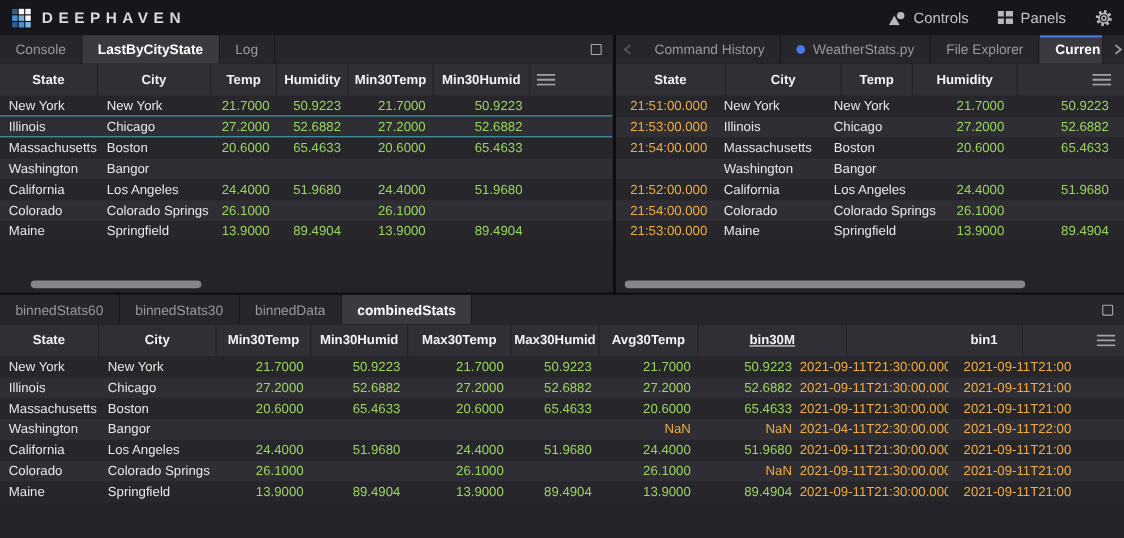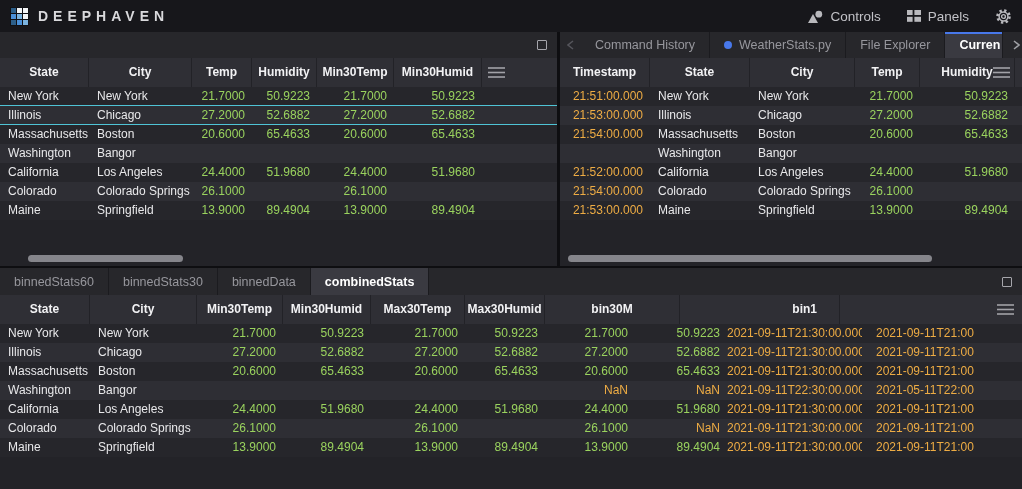--- a/index.html
+++ b/index.html
@@ -114,20 +114,31 @@
         <circle cx="8.5" cy="8.5" r="6" fill="none" stroke="#b9b9bd" stroke-width="2.6" stroke-dasharray="2.3 2.4"></circle>
         <circle cx="8.5" cy="8.5" r="4.4" fill="none" stroke="#b9b9bd" stroke-width="1.5"></circle>
         <circle cx="8.5" cy="8.5" r="1.9" fill="none" stroke="#b9b9bd" stroke-width="1.4"></circle>
       </svg>
     </div>
   </div>
 </div>
 
 <div class="panel panel-left">
   <div class="tabstrip">
+    <div style="display:flex;align-items:stretch;">
+        <div class="tab">
+          <span>Console</span>
+        </div>
+        <div class="tab active">
+          <span>LastByCityState</span>
+        </div>
+        <div class="tab">
+          <span>Log</span>
+        </div>
+      </div>
     <div class="strip-controls">
       <div class="iconbtn">
           <span class="maxbox"></span>
         </div>
     </div>
   </div>
   <div class="grid">
     <div class="grid-header">
       <div class="hcell" style="width: 89px;">State</div>
         <div class="hcell" style="width: 103px;">City</div>
@@ -229,21 +240,20 @@
       <div class="iconbtn">
         <svg width="7" height="10" viewBox="0 0 7 10">
           <polyline points="1,1 6,5 1,9" fill="none" stroke="#9fa0a5" stroke-width="1.6"></polyline>
         </svg>
       </div>
 
     </div>
   </div>
   <div class="grid">
     <div class="grid-header">
-      <div class="hcell" style="width: 90px;">Timestamp</div>
         <div class="hcell" style="width: 100px;">State</div>
         <div class="hcell" style="width: 105px;">City</div>
         <div class="hcell" style="width: 65px;">Temp</div>
         <div class="hcell" style="width: 95px;">Humidity</div>
         <svg class="menu-icon" style="right:12px" width="17" height="11" viewBox="0 0 17 11">
         <line x1="0" y1="1" x2="17" y2="1" stroke="#a2a2a8" stroke-width="1.6"></line>
         <line x1="0" y1="5.5" x2="17" y2="5.5" stroke="#a2a2a8" stroke-width="1.6"></line>
         <line x1="0" y1="10" x2="17" y2="10" stroke="#a2a2a8" stroke-width="1.6"></line>
       </svg>
     </div>
@@ -325,21 +335,22 @@
     </div>
   </div>
   <div class="grid">
     <div class="grid-header">
       <div class="hcell" style="width: 90px;">State</div>
         <div class="hcell" style="width: 107px;">City</div>
         <div class="hcell" style="width: 86px;">Min30Temp</div>
         <div class="hcell" style="width: 88px;">Min30Humid</div>
         <div class="hcell" style="width: 94px;">Max30Temp</div>
         <div class="hcell" style="width: 80px;">Max30Humid</div>
-        <div class="hcell" style="width: 135px;">bin30M</div>
+        <div class="hcell" style="width: 90px;">Avg30Temp</div>
+        <div class="hcell" style="width: 135px; text-decoration: underline;">bin30M</div>
         <div class="hcell hcell-last" style="width: 160px;">bin1</div>
         <svg class="menu-icon" style="right:8px" width="17" height="11" viewBox="0 0 17 11">
         <line x1="0" y1="1" x2="17" y2="1" stroke="#a2a2a8" stroke-width="1.6"></line>
         <line x1="0" y1="5.5" x2="17" y2="5.5" stroke="#a2a2a8" stroke-width="1.6"></line>
         <line x1="0" y1="10" x2="17" y2="10" stroke="#a2a2a8" stroke-width="1.6"></line>
       </svg>
     </div>
     <div class="grid-body">
         <div class="grow odd">
           <div class="cell text" style="width: 90px;">New York</div>
@@ -379,22 +390,22 @@
         </div>
         <div class="grow even">
           <div class="cell text" style="width: 90px;">Washington</div>
           <div class="cell text" style="width: 107px;">Bangor</div>
           <div class="cell number" style="width: 86px;"></div>
           <div class="cell number" style="width: 88px;"></div>
           <div class="cell number" style="width: 94px;"></div>
           <div class="cell number" style="width: 80px;"></div>
           <div class="cell number nan" style="width: 90px;">NaN</div>
           <div class="cell number nan" style="width: 92px;">NaN</div>
-          <div class="cell datetime" style="width: 135px;">2021-09-11T22:30:00.000</div>
-          <div class="cell datetime cell-last" style="width: 160px;">2021-05-11T22:00</div>
+          <div class="cell datetime" style="width: 135px;">2021-04-11T22:30:00.000</div>
+          <div class="cell datetime cell-last" style="width: 160px;">2021-09-11T22:00</div>
         </div>
         <div class="grow odd">
           <div class="cell text" style="width: 90px;">California</div>
           <div class="cell text" style="width: 107px;">Los Angeles</div>
           <div class="cell number" style="width: 86px;">24.4000</div>
           <div class="cell number" style="width: 88px;">51.9680</div>
           <div class="cell number" style="width: 94px;">24.4000</div>
           <div class="cell number" style="width: 80px;">51.9680</div>
           <div class="cell number" style="width: 90px;">24.4000</div>
           <div class="cell number" style="width: 92px;">51.9680</div>

